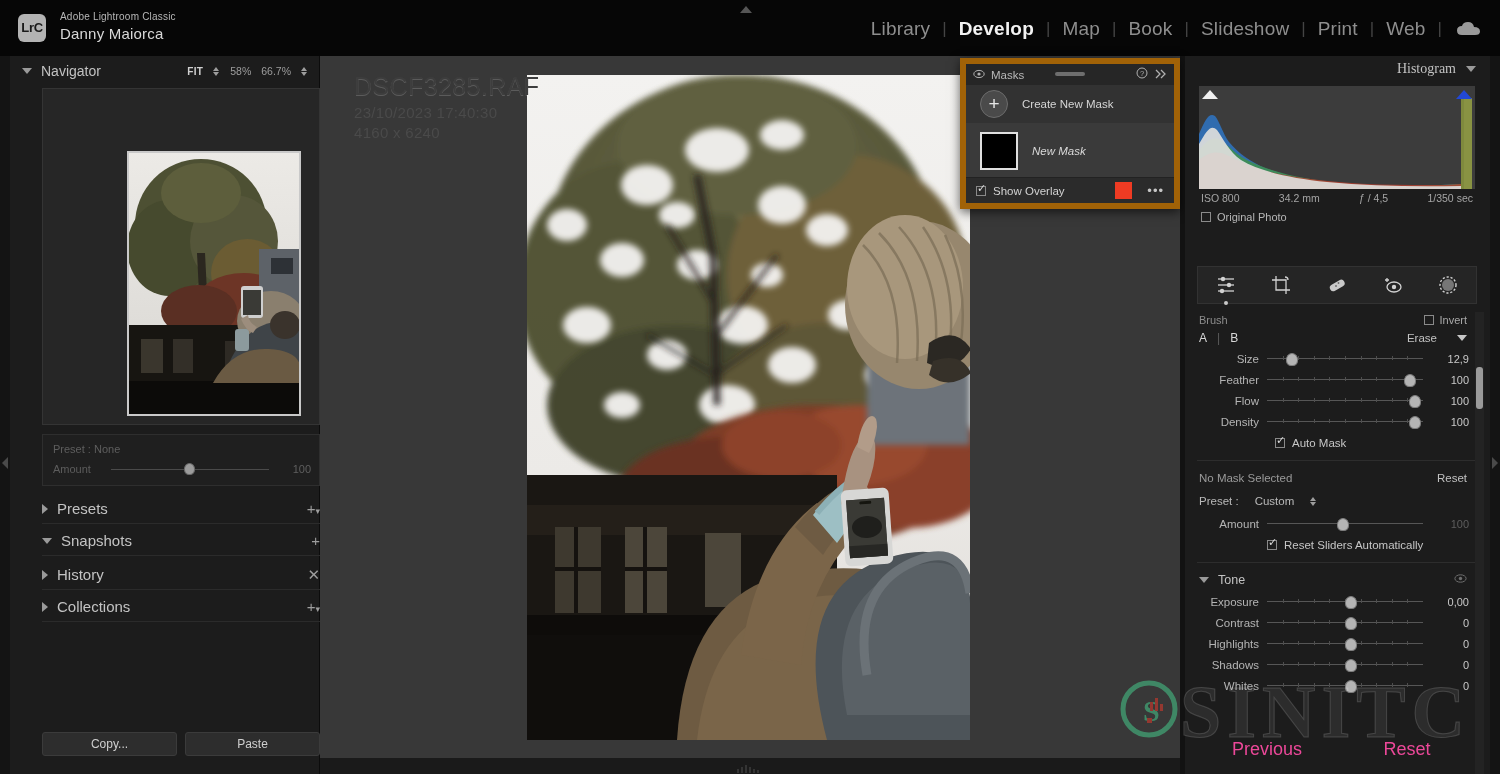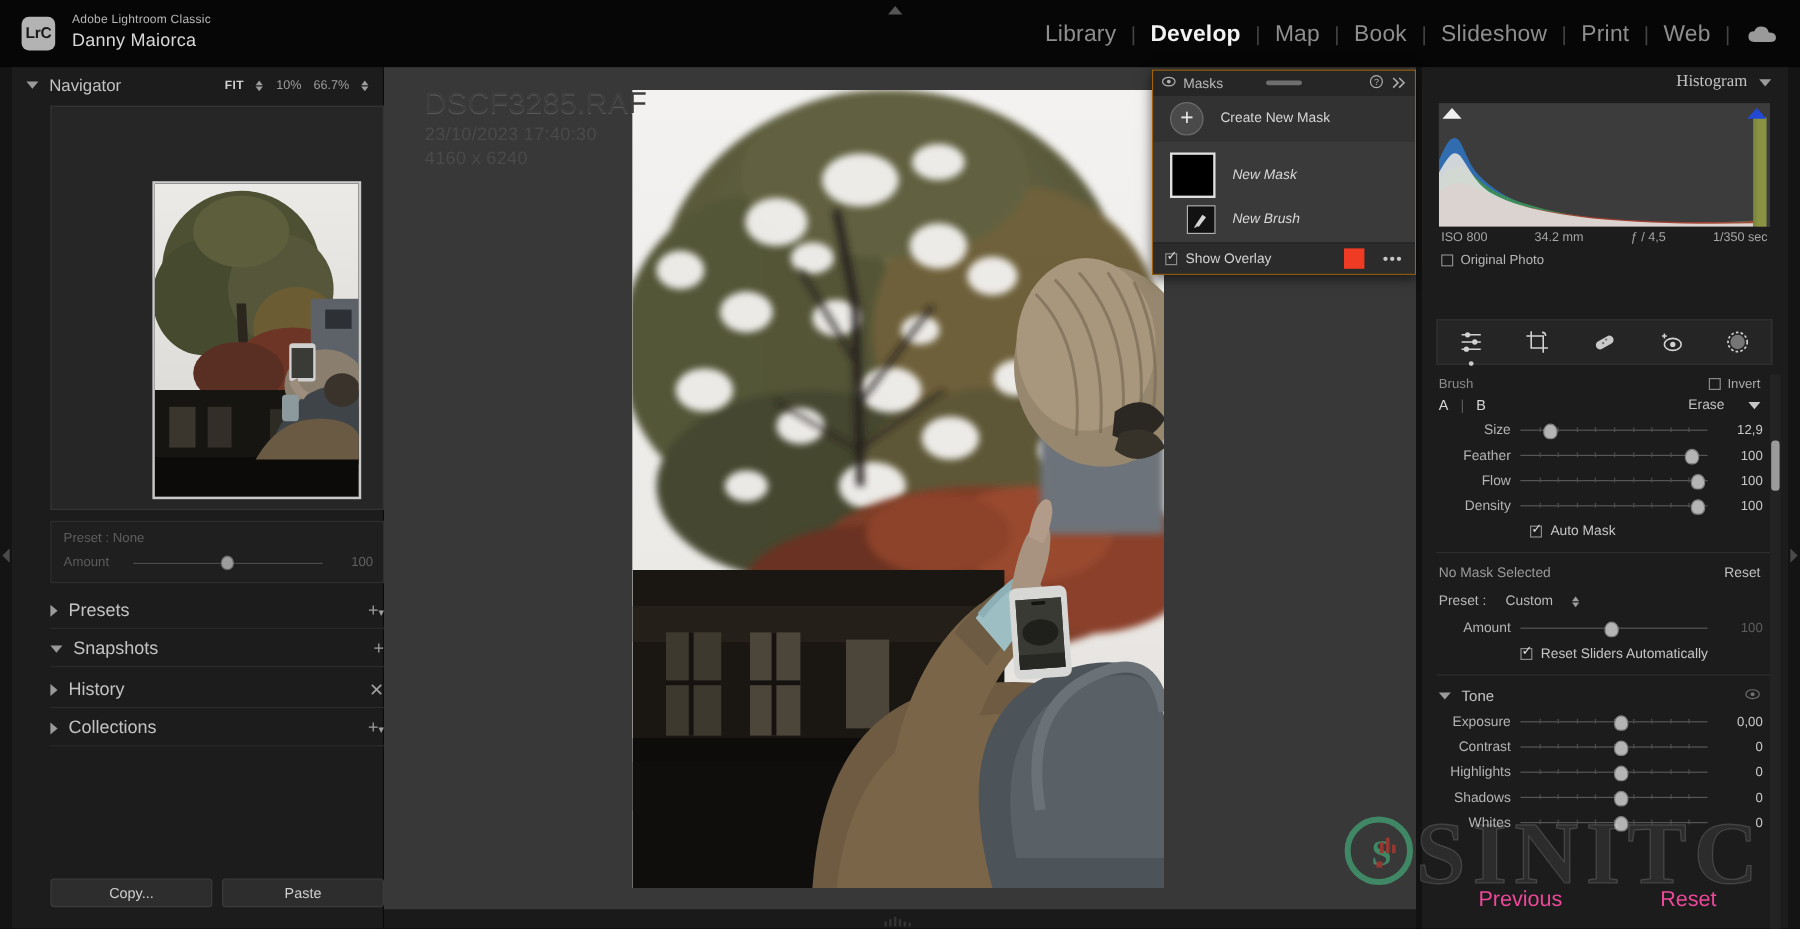--- a/index.html
+++ b/index.html
@@ -75,21 +75,21 @@
 
   .photo-meta{ position:absolute; left:34px; top:16px; z-index:6; pointer-events:none;}
   .pm1{ font-size:25px; color:#3d3d3d; letter-spacing:.4px; text-shadow:0 1px 0 rgba(255,255,255,.18);}
   .pm2{ font-size:15px; color:#4a4a4a; margin-top:3px; letter-spacing:.3px;}
   .pm3{ font-size:15px; color:#4a4a4a; margin-top:3px; letter-spacing:.3px;}
 
   .photo{ position:absolute; left:207px; top:19px; width:443px; height:665px; overflow:hidden; background:#e8e8e6;}
 
   
   .masks{ position:absolute; left:960px; top:58px; width:220px; background:#323232;
-          border:1px solid #a16207; box-shadow:0 3px 10px rgba(0,0,0,.6);}
+          border:6px solid #a16207; box-shadow:0 3px 10px rgba(0,0,0,.6);}
   .masks-head{ height:21px; background:#262626; display:flex; align-items:center; padding:0 7px; gap:6px;}
   .masks-title{ font-size:11.5px; color:#b9b9b9;}
   .masks-grip{ position:absolute; left:50%; transform:translateX(-50%); top:8px; width:30px; height:4px;
                background:#6e6e6e; border-radius:2px;}
   .masks-head-right{ margin-left:auto; display:flex; align-items:center; gap:7px; color:#b0b0b0; font-size:12px;}
   .create-row{ height:38px; display:flex; align-items:center; padding:0 14px; gap:14px; background:#323232;}
   .plus-circle{ width:28px;height:28px;border-radius:50%; background:#4a4a4a; border:1px solid #6c6c6c;
                 color:#e6e6e6; font-size:19px; line-height:26px; text-align:center;}
   .create-lbl{ font-size:11.5px; color:#d5d5d5;}
   .mask-list{ background:#3a3a3a; padding:6px 0 4px 0;}
@@ -208,21 +208,21 @@
 
     <div class="nav-head">
       <span class="tri tri-down"></span>
       <span class="nav-title">Navigator</span>
       <span class="nav-zooms">
         <b>FIT</b>
         <span class="stepper">
             <i class="up"></i>
             <i class="dn"></i>
           </span>
-        <span>10%</span>
+        <span>58%</span>
         <span>66.7%</span>
         <span class="stepper">
             <i class="up"></i>
             <i class="dn"></i>
           </span>
       </span>
     </div>
 
     <div class="nav-preview">
       <div class="thumb">
@@ -488,29 +488,20 @@
 
     <div class="create-row">
       <div class="plus-circle">+</div>
       <div class="create-lbl">Create New Mask</div>
     </div>
 
     <div class="mask-list">
       <div class="mask-item">
         <div class="mask-swatch"></div>
         <div class="mask-name">New Mask</div>
-      </div>
-      <div class="mask-item">
-        <div class="brush-swatch">
-          <svg width="16" height="16" viewBox="0 0 16 16">
-              <path d="M3 13 L9 4 L12 6 L6 14 Z" fill="#d6d6d6"></path>
-              <path d="M3 13 L2 15 L5 14 Z" fill="#d6d6d6"></path>
-            </svg>
-        </div>
-        <div class="mask-name">New Brush</div>
       </div>
     </div>
 
     <div class="overlay-row">
       <span class="cbox on"></span>
       <span class="ov-lbl">Show Overlay</span>
       <span class="ov-swatch"></span>
       <span class="ov-dots">•••</span>
     </div>
   </div>

